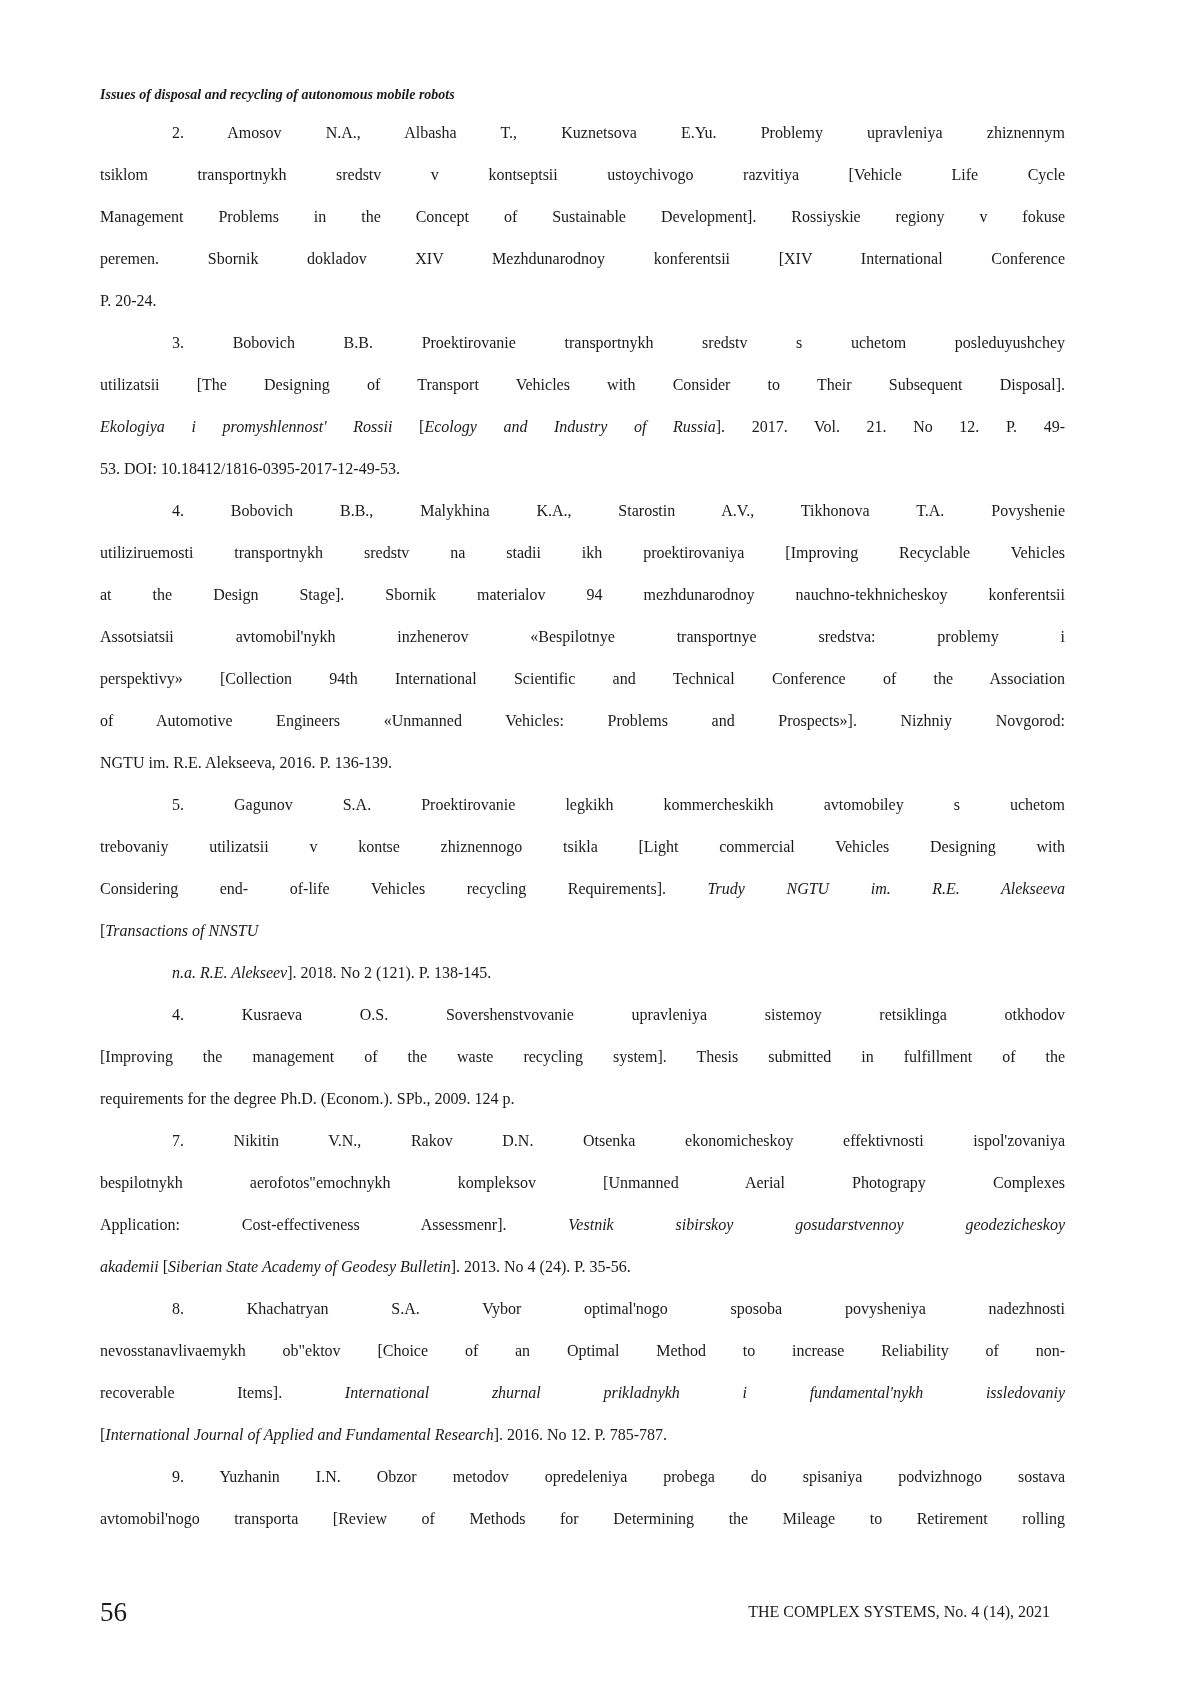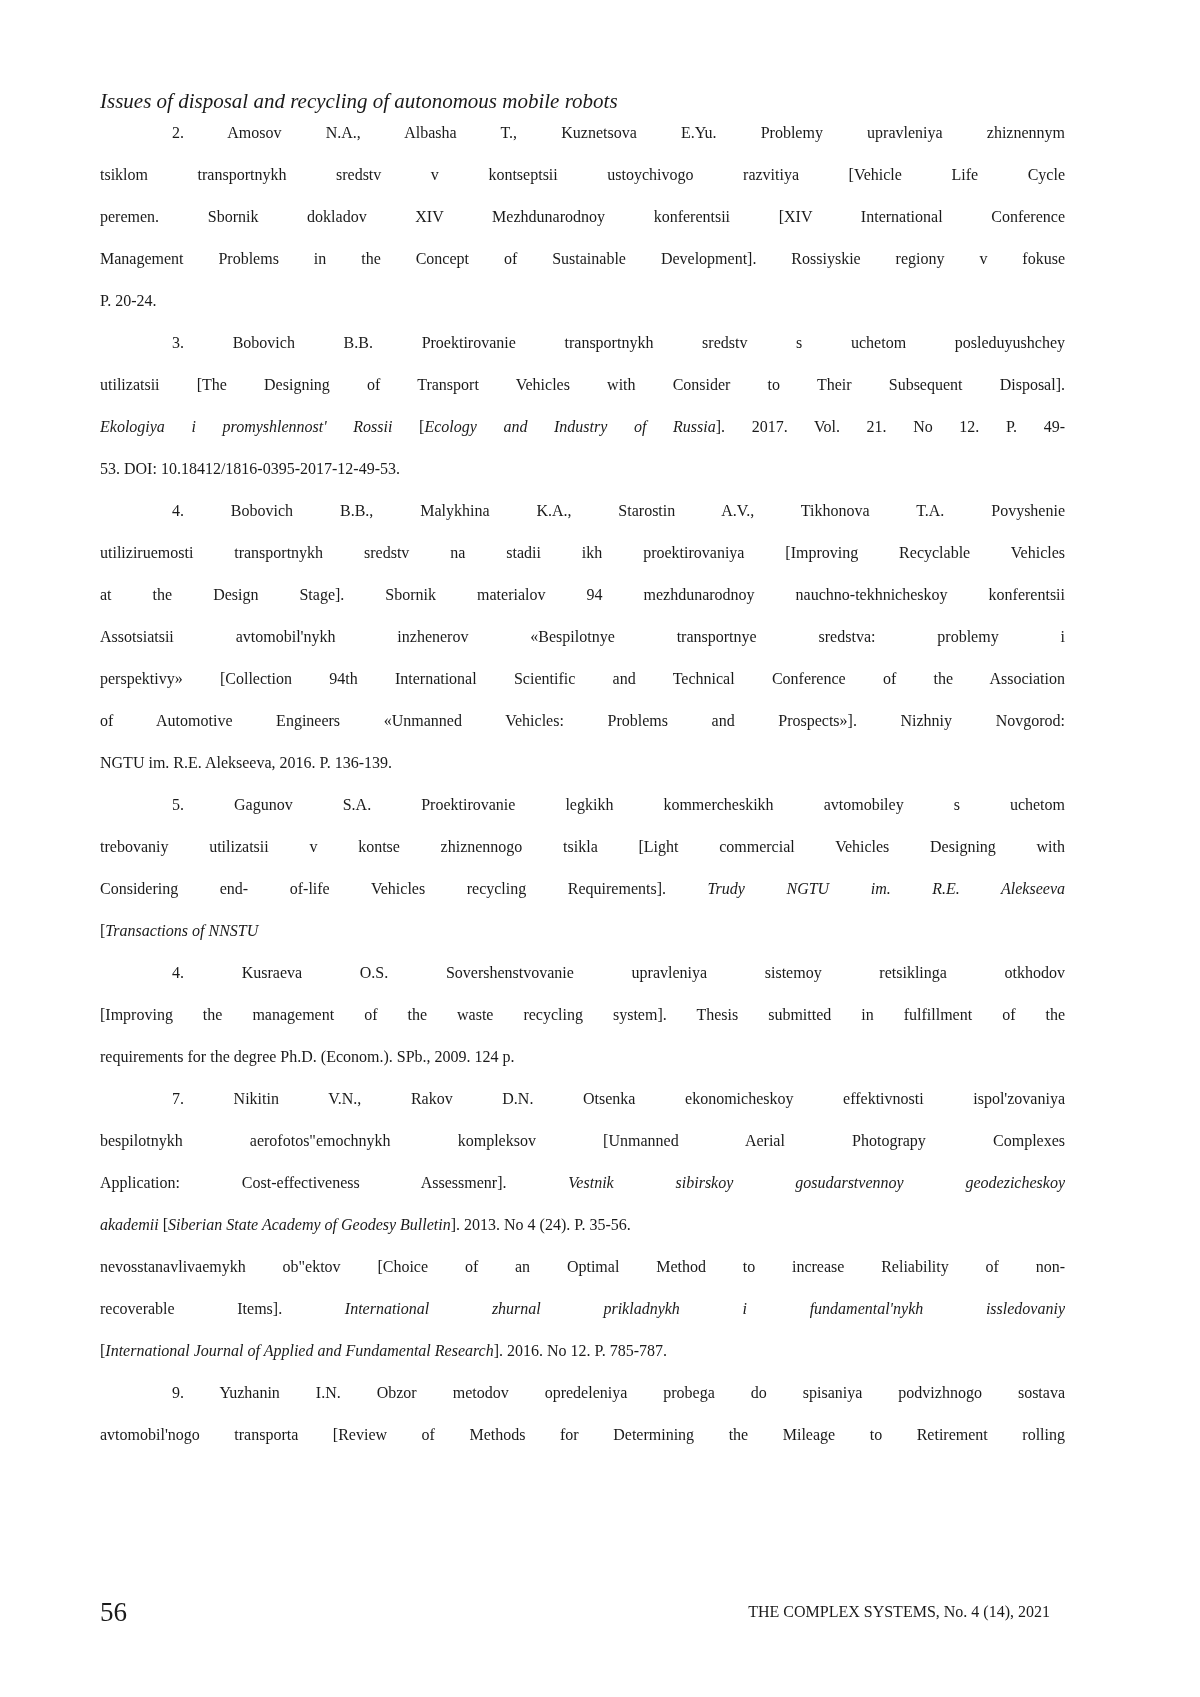--- a/index.html
+++ b/index.html
@@ -1,71 +1,73 @@
 <!DOCTYPE html>
 <html><head>
 <meta charset="utf-8">
 <style>
   html, body { margin: 0; padding: 0; background: #ffffff; }
   body { width: 1200px; height: 1697px; position: relative; overflow: hidden;
          font-family: "Liberation Serif", "DejaVu Serif", serif; color: #1a1a1a; }
   .page { position: absolute; left: 0; top: 0; width: 1200px; height: 1697px; }
-  .running-title { position: absolute; left: 100px; top: 86px; font-size: 21px;
-                   font-weight: normal; font-style: italic; line-height: 30px; white-space: nowrap; }
+  .running-title { position: absolute; left: 100px; top: 80px; font-size: 14px;
+                   font-weight: bold; font-style: italic; line-height: 30px; white-space: nowrap; }
   .refs { position: absolute; left: 100px; top: 112px; width: 965px; }
   .line { height: 42px; line-height: 42px; font-size: 16px; white-space: nowrap;
           text-align: justify; text-align-last: justify; overflow: hidden; }
   .line.last { text-align-last: left; }
   .line.indent { padding-left: 72px; }
   .footer-page { position: absolute; left: 100px; top: 1597px; font-size: 27px; line-height: 30px; }
   .footer-journal { position: absolute; right: 150px; top: 1597px; font-size: 16px; line-height: 30px; white-space: nowrap; }
   i { }
 </style>
 </head>
 <body>
 
 <div class="page">
 
   <div class="running-title">Issues of disposal and recycling of autonomous mobile robots</div>
 
   <div class="refs">
 
     <div class="line indent">2.  Amosov N.A., Albasha T., Kuznetsova E.Yu. Problemy upravleniya zhiznennym</div>
     <div class="line">tsiklom transportnykh sredstv v kontseptsii ustoychivogo razvitiya [Vehicle Life Cycle</div>
+    <div class="line">Management Problems in the Concept of Sustainable Development]. Rossiyskie regiony v fokuse</div>
     <div class="line">peremen. Sbornik dokladov XIV Mezhdunarodnoy konferentsii [XIV International Conference</div>
-    <div class="line">Management Problems in the Concept of Sustainable Development]. Rossiyskie regiony v fokuse</div>
     <div class="line last">P. 20-24.</div>
 
     <div class="line indent">3.  Bobovich B.B. Proektirovanie transportnykh sredstv s uchetom posleduyushchey</div>
     <div class="line">utilizatsii [The Designing of Transport Vehicles with Consider to Their Subsequent Disposal].</div>
     <div class="line"><i>Ekologiya i promyshlennost' Rossii</i><span> [</span><i>Ecology and Industry of Russia</i><span>]. 2017. Vol. 21. No 12. P. 49-</span></div>
     <div class="line last">53. DOI: 10.18412/1816-0395-2017-12-49-53.</div>
 
     <div class="line indent">4.   Bobovich B.B., Malykhina K.A., Starostin A.V., Tikhonova T.A. Povyshenie</div>
     <div class="line">utiliziruemosti transportnykh sredstv na stadii ikh proektirovaniya [Improving Recyclable Vehicles</div>
     <div class="line">at the Design Stage]. Sbornik materialov 94 mezhdunarodnoy nauchno-tekhnicheskoy konferentsii</div>
     <div class="line">Assotsiatsii avtomobil'nykh inzhenerov «Bespilotnye transportnye sredstva: problemy i</div>
     <div class="line">perspektivy» [Collection 94th International Scientific and Technical Conference of the Association</div>
     <div class="line">of Automotive Engineers «Unmanned Vehicles: Problems and Prospects»]. Nizhniy Novgorod:</div>
     <div class="line last">NGTU im. R.E. Alekseeva, 2016. P. 136-139.</div>
 
     <div class="line indent">5.  Gagunov S.A. Proektirovanie legkikh kommercheskikh avtomobiley s uchetom</div>
     <div class="line">trebovaniy utilizatsii v kontse zhiznennogo tsikla [Light commercial Vehicles Designing with</div>
     <div class="line"><span>Considering end- of-life Vehicles recycling Requirements]. </span><i>Trudy NGTU im. R.E. Alekseeva</i></div>
     <div class="line last"><span>[</span><i>Transactions of NNSTU</i></div>
+    <div class="line last indent"><i>n.a. R.E. Alekseev</i><span>]. 2018. No 2 (121). P. 138-145.</span></div>
 
     <div class="line indent">4.  Kusraeva O.S. Sovershenstvovanie upravleniya sistemoy retsiklinga otkhodov</div>
     <div class="line">[Improving the management of the waste recycling system]. Thesis submitted in fulfillment of the</div>
     <div class="line last">requirements  for the degree Ph.D. (Econom.). SPb., 2009. 124 p.</div>
 
     <div class="line indent">7.   Nikitin V.N., Rakov D.N. Otsenka ekonomicheskoy effektivnosti ispol'zovaniya</div>
     <div class="line">bespilotnykh aerofotos"emochnykh kompleksov [Unmanned Aerial Photograpy Complexes</div>
     <div class="line"><span>Application: Cost-effectiveness Assessmenr]. </span><i>Vestnik sibirskoy gosudarstvennoy geodezicheskoy</i></div>
     <div class="line last"><i>akademii</i><span> [</span><i>Siberian State Academy of Geodesy Bulletin</i><span>]. 2013. No 4 (24). P. 35-56.</span></div>
 
+    <div class="line indent">8.   Khachatryan S.A. Vybor optimal'nogo sposoba povysheniya nadezhnosti</div>
     <div class="line">nevosstanavlivaemykh ob"ektov [Choice of an Optimal Method to increase Reliability of non-</div>
     <div class="line"><span>recoverable Items]. </span><i>International zhurnal prikladnykh i fundamental'nykh issledovaniy</i></div>
     <div class="line last"><span>[</span><i>International Journal of Applied and Fundamental Research</i><span>]. 2016. No 12. P. 785-787.</span></div>
 
     <div class="line indent">9.  Yuzhanin I.N. Obzor metodov opredeleniya probega do spisaniya podvizhnogo sostava</div>
     <div class="line">avtomobil'nogo transporta [Review of Methods for Determining the Mileage to Retirement rolling</div>
   </div>
 
   <div class="footer-page">56</div>
   <div class="footer-journal">THE COMPLEX SYSTEMS, No. 4 (14), 2021</div>

